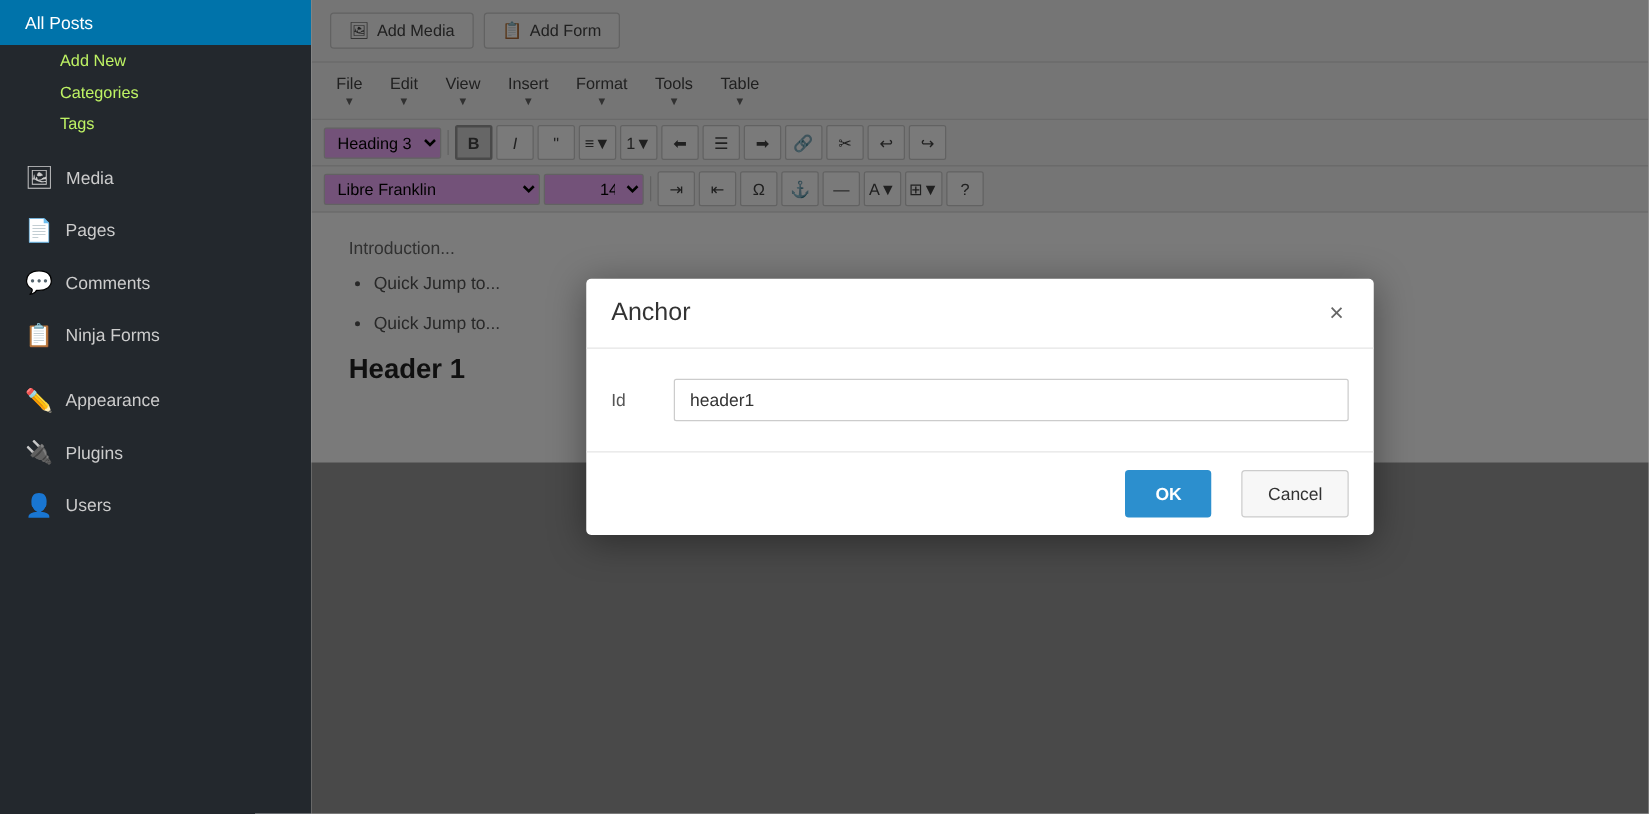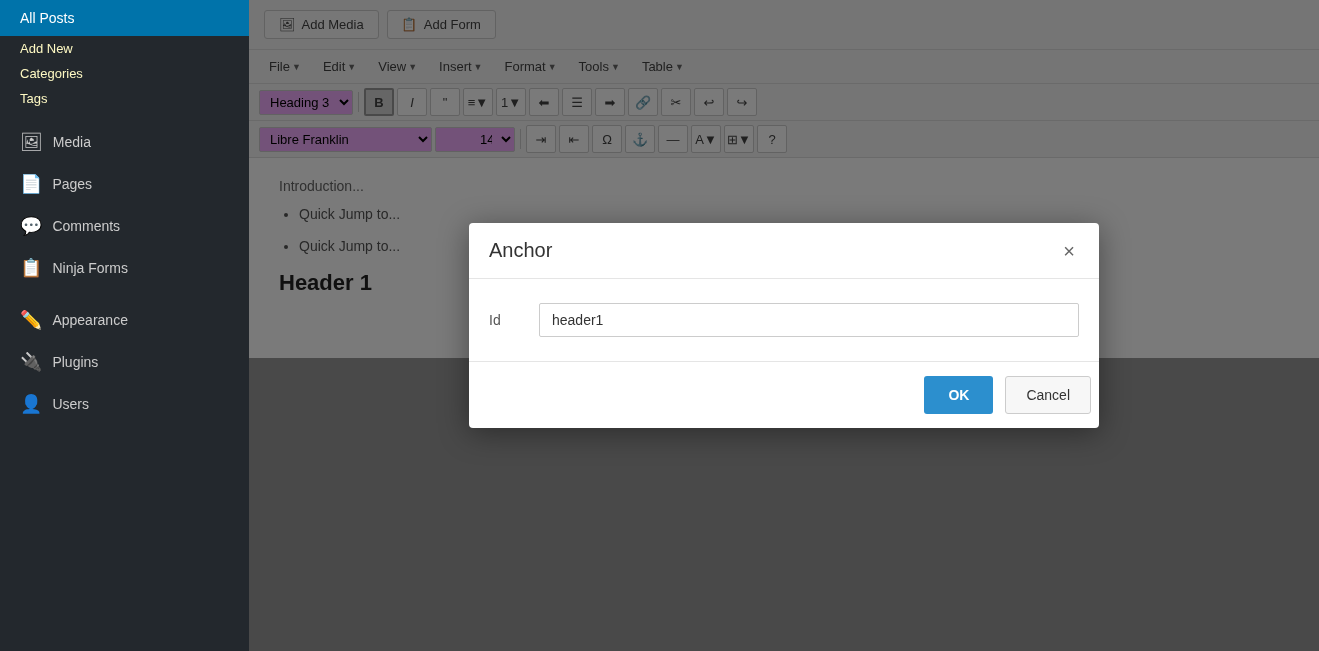--- a/index.html
+++ b/index.html
@@ -19,21 +19,21 @@
       padding: 10px 20px;
       cursor: pointer;
       font-size: 14px;
       color: #ccc;
       display: flex;
       align-items: center;
       gap: 10px;
     }
     .sidebar-item.active { background: #0073aa; color: #fff; }
     .sidebar-item .icon { font-size: 18px; }
-    .sidebar-sub { padding: 5px 20px 5px 20px; font-size: 13px; color: #fef9c3; cursor: pointer; }
+    .sidebar-sub { padding: 5px 20px 5px 48px; font-size: 13px; color: #bef264; cursor: pointer; }
 
     
     .main {
       flex: 1;
       background: #888;
       position: relative;
       overflow: hidden;
     }
 
     
@@ -77,20 +77,21 @@
     }
     .menu-item {
       padding: 5px 10px;
       font-size: 13px;
       cursor: pointer;
       color: #444;
       display: flex;
       align-items: center;
       gap: 2px;
       border-radius: 2px;
+      flex-direction: column;
     }
     .menu-arrow { font-size: 9px; color: #666; }
 
     .toolbar-row2 {
       background: #f5f5f5;
       border-bottom: 1px solid #ddd;
       padding: 4px 10px;
       display: flex;
       align-items: center;
       gap: 3px;
@@ -201,25 +202,25 @@
       flex: 1;
       border: 1px solid #ccc;
       border-radius: 2px;
       padding: 8px 12px;
       font-size: 14px;
       color: #333;
       outline: none;
     }
 
     .modal-footer {
-      padding: 14px 8px;
+      padding: 14px 20px;
       border-top: 1px solid #e5e5e5;
       display: flex;
       justify-content: flex-end;
-      gap: 12px;
+      gap: 24px;
     }
 
     .btn-ok {
       background: #2c8fce;
       color: #fff;
       border: none;
       padding: 10px 24px;
       font-size: 14px;
       border-radius: 3px;
       cursor: pointer;

